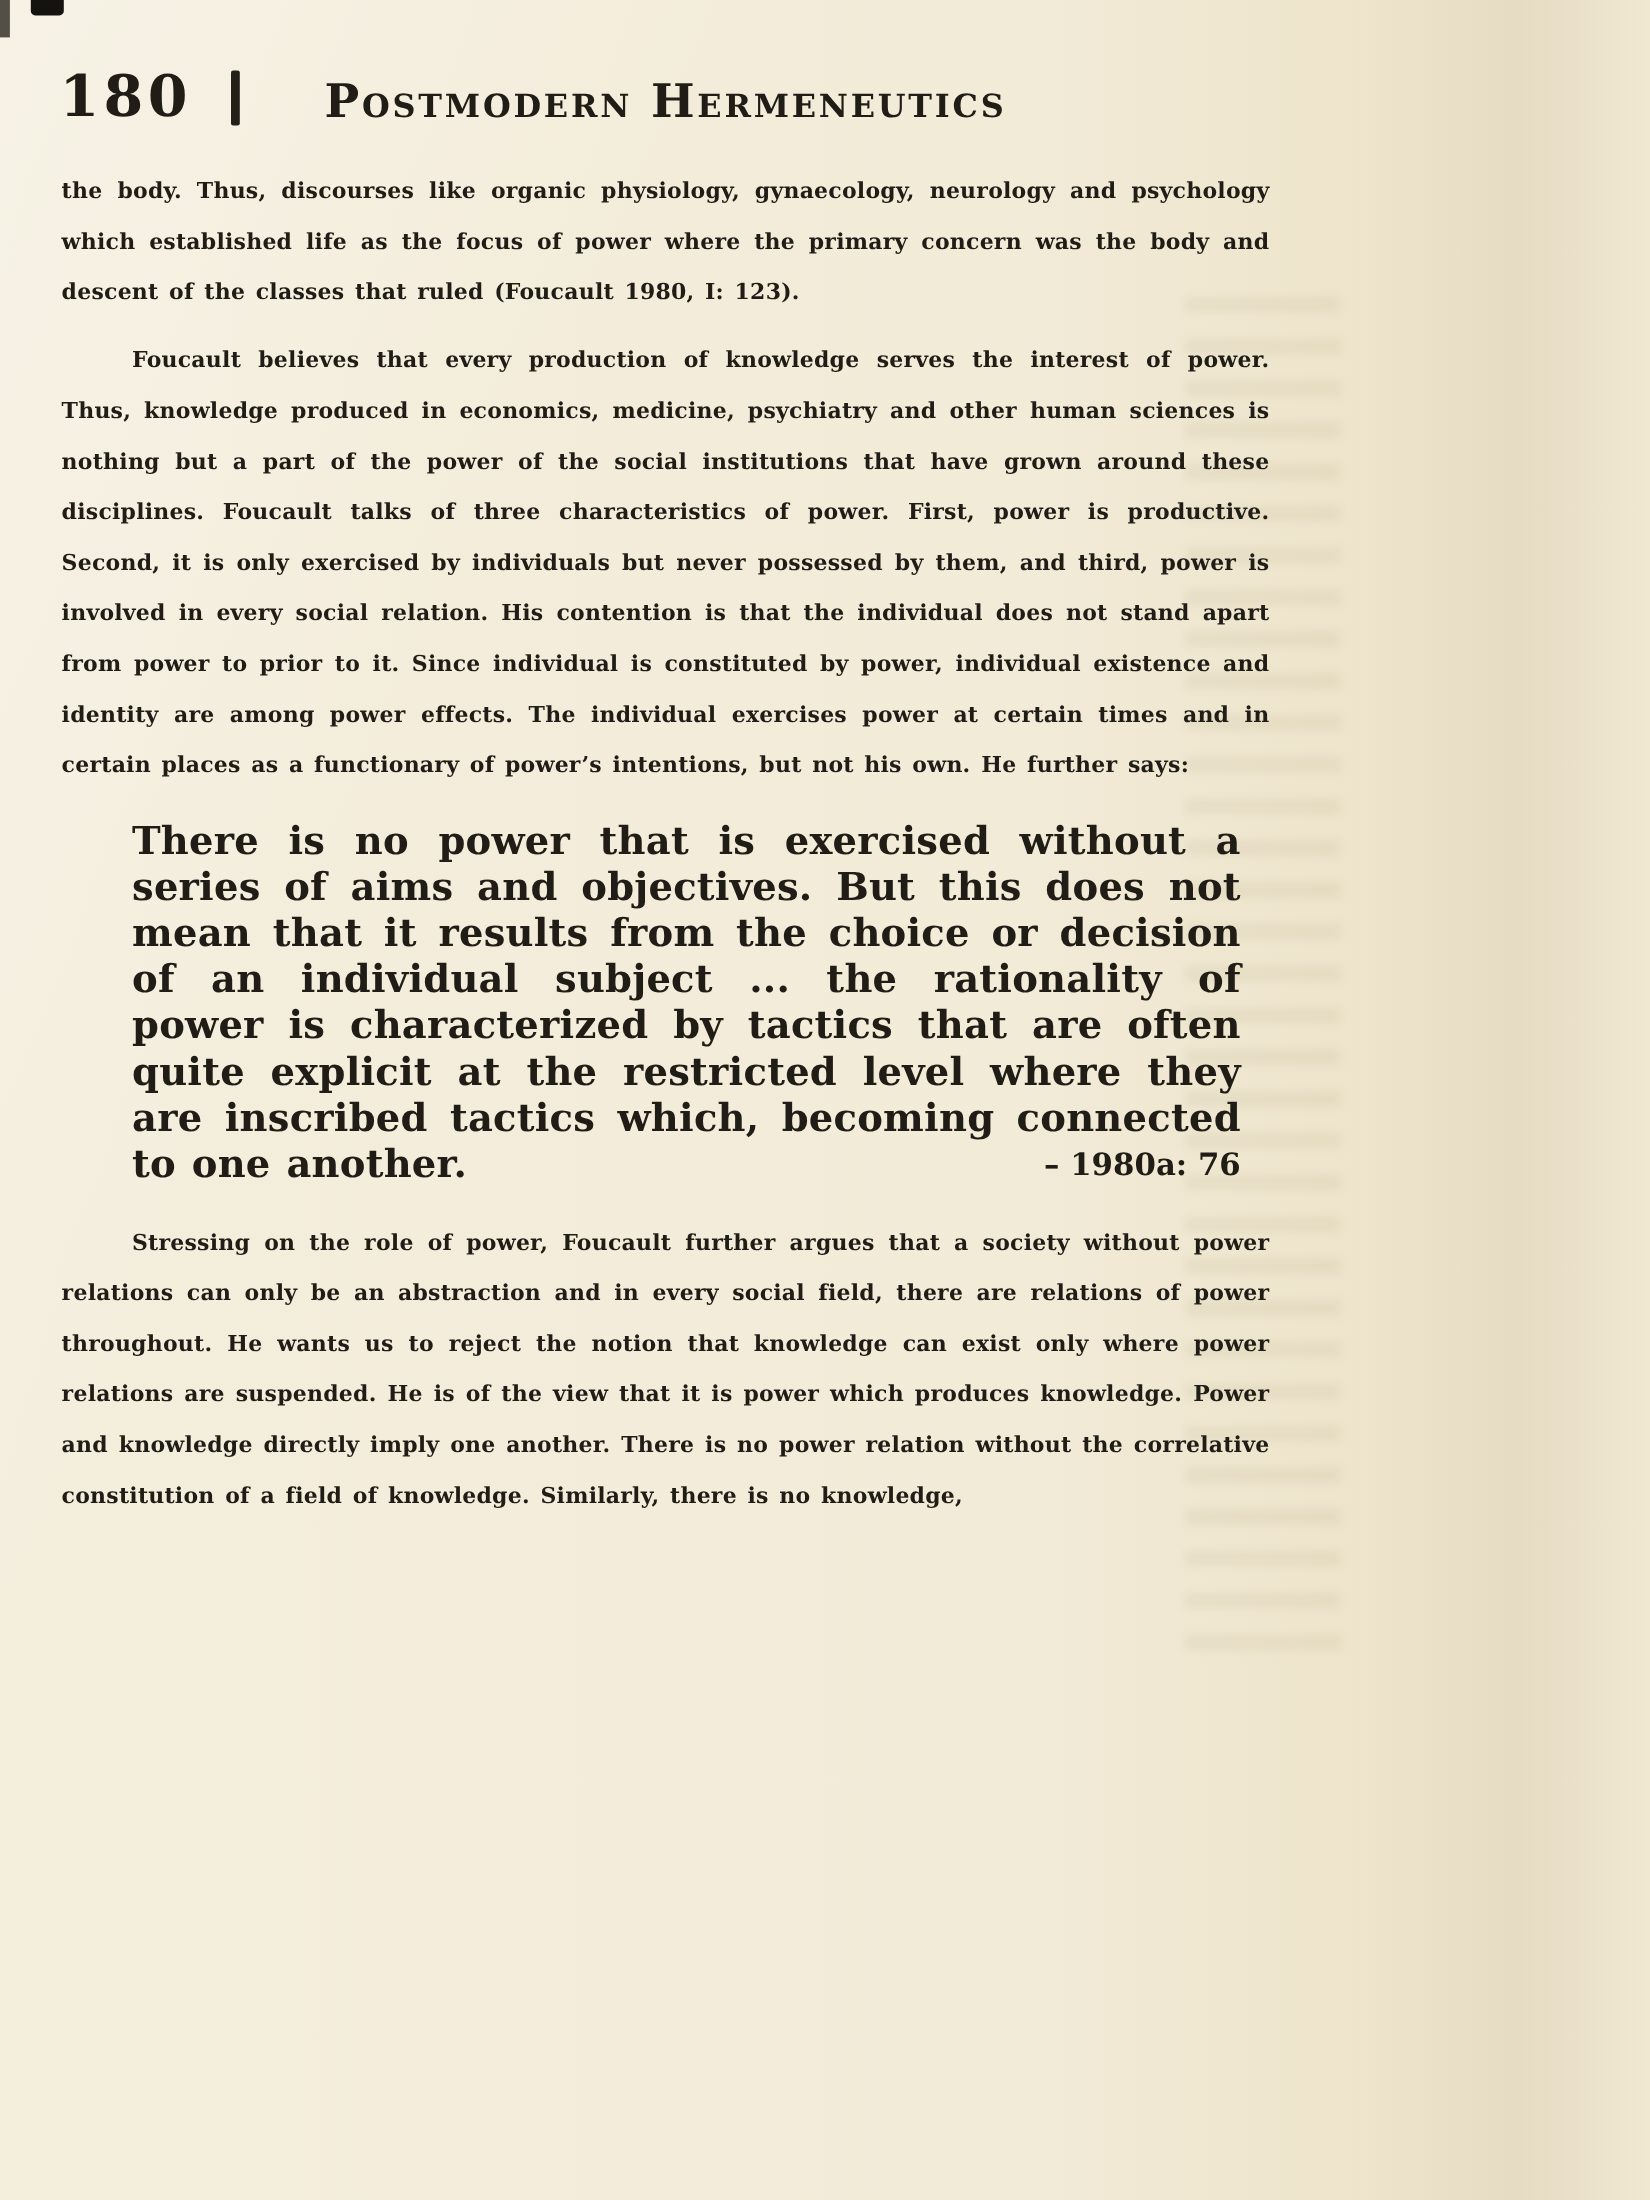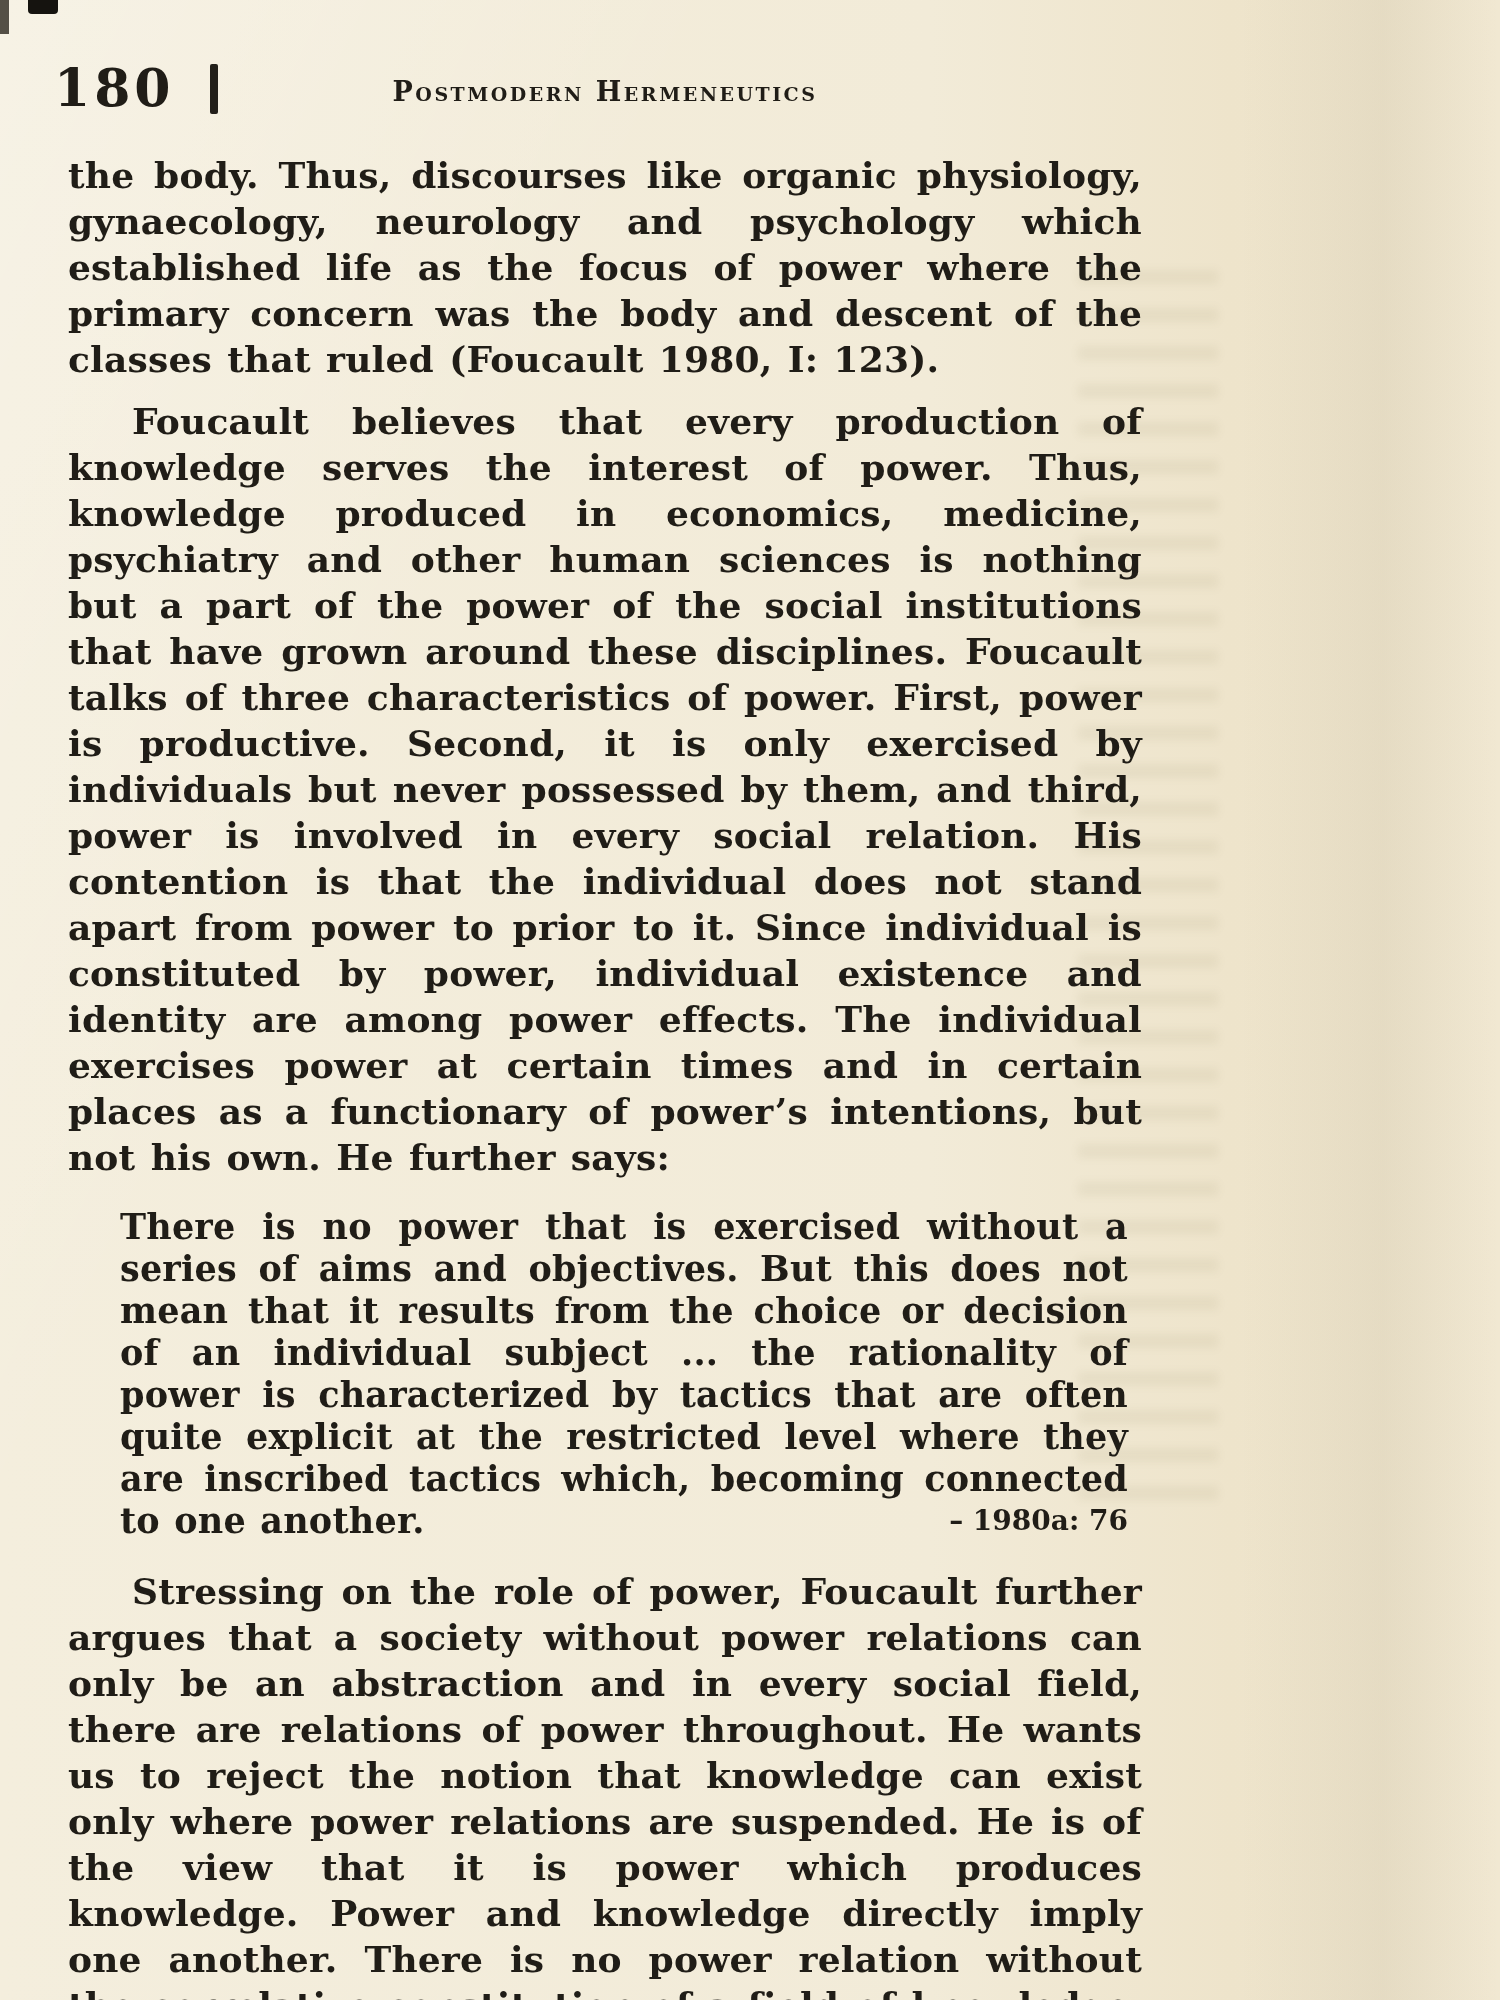--- a/index.html
+++ b/index.html
@@ -78,29 +78,29 @@
     border-radius: 2px;
   }
   .running-header {
     position: absolute;
     left: 0;
     right: 0;
     top: 14px;
     text-align: center;
     font-variant: small-caps;
     font-weight: 700;
-    font-size: 27px;
+    font-size: 42px;
     letter-spacing: 2.5px;
     line-height: 40px;
   }
 
   
   .body-copy p {
-    margin: 16px;
-    font-size: 36px;
+    margin: 4px;
+    font-size: 20px;
     font-weight: 600;
     line-height: 46px;
     text-align: justify;
     letter-spacing: 0.2px;
     word-spacing: 2.5px;
   }
   .body-copy p.indent { text-indent: 64px; }
   .body-copy p + p { margin-top: 16px; }
 
   .quote {

